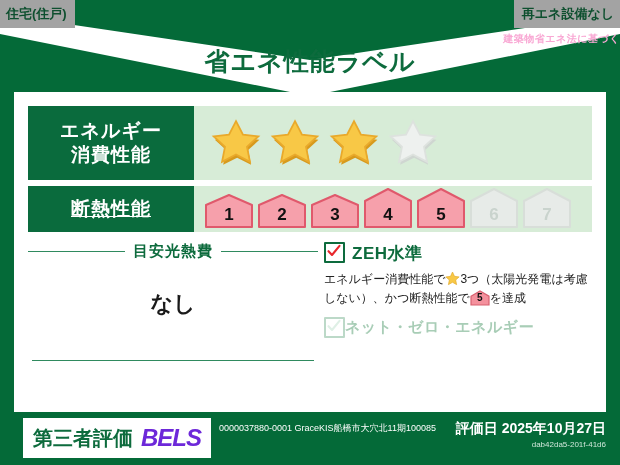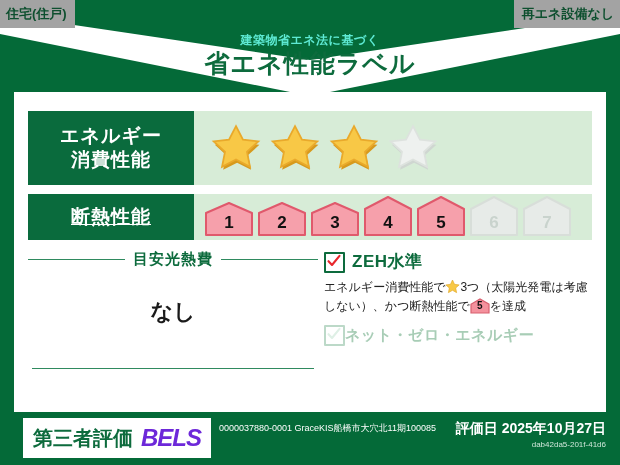--- a/index.html
+++ b/index.html
@@ -45,41 +45,42 @@
     background:#046a38;
     clip-path:polygon(0 0, 620px 0, 620px 14px, 310px 60px, 0 14px);
     z-index:2;
   }
   
   #heading{
     position:absolute;left:0;top:33px;width:620px;
     text-align:center;z-index:5;
   }
   #heading-sub{
-    font-size:12px;font-weight:bold;color:#5eead4;line-height:1.2;
+    font-size:10px;font-weight:bold;color:#f9a8d4;line-height:1.2;
     letter-spacing:0.5px;
+    text-align:right;
   }
   #heading-main{
     font-size:25px;font-weight:bold;color:#0d6b3d;line-height:1.25;
     letter-spacing:1px;margin-top:1px;
   }
 
   
   #card{
     position:absolute;
     left:14px;top:92px;width:592px;height:320px;
     background:#ffffff;
     z-index:4;
     box-sizing:border-box;
   }
 
   
   .perf-row{
     display:flex;align-items:flex-start;
-    margin:9px 14px;
+    margin:4px 14px;
   }
   #row-energy{padding-top:10px;}
   .row-label{
     width:166px;
     background:#0a6b3d;
     color:#ffffff;
     font-size:19px;font-weight:bold;
     display:flex;flex-direction:column;
     align-items:center;justify-content:center;
     line-height:1.28;
@@ -131,21 +132,21 @@
   #cost-value{
     text-align:center;font-size:22px;font-weight:bold;color:#1a1a1a;
     margin-top:28px;
   }
   #cost-rule{
     position:absolute;left:4px;right:4px;top:118px;height:1px;background:#2f8a5f;
   }
   #bottom-right{
     flex:1;padding-left:6px;
   }
-  #zeh-head{display:flex;align-items:flex-end;gap:7px;}
+  #zeh-head{display:flex;align-items:flex-start;gap:7px;}
   .chk{
     width:17px;height:17px;border:2px solid #0d6b3d;background:#fff;
     position:relative;flex:none;border-radius:1px;
   }
   .chk svg{position:absolute;left:1px;top:0px;}
   .chk.off{border-color:#bcd9c8;}
   #zeh-title{
     font-size:17px;font-weight:bold;color:#0d6b3d;letter-spacing:.5px;
   }
   #zeh-desc{

